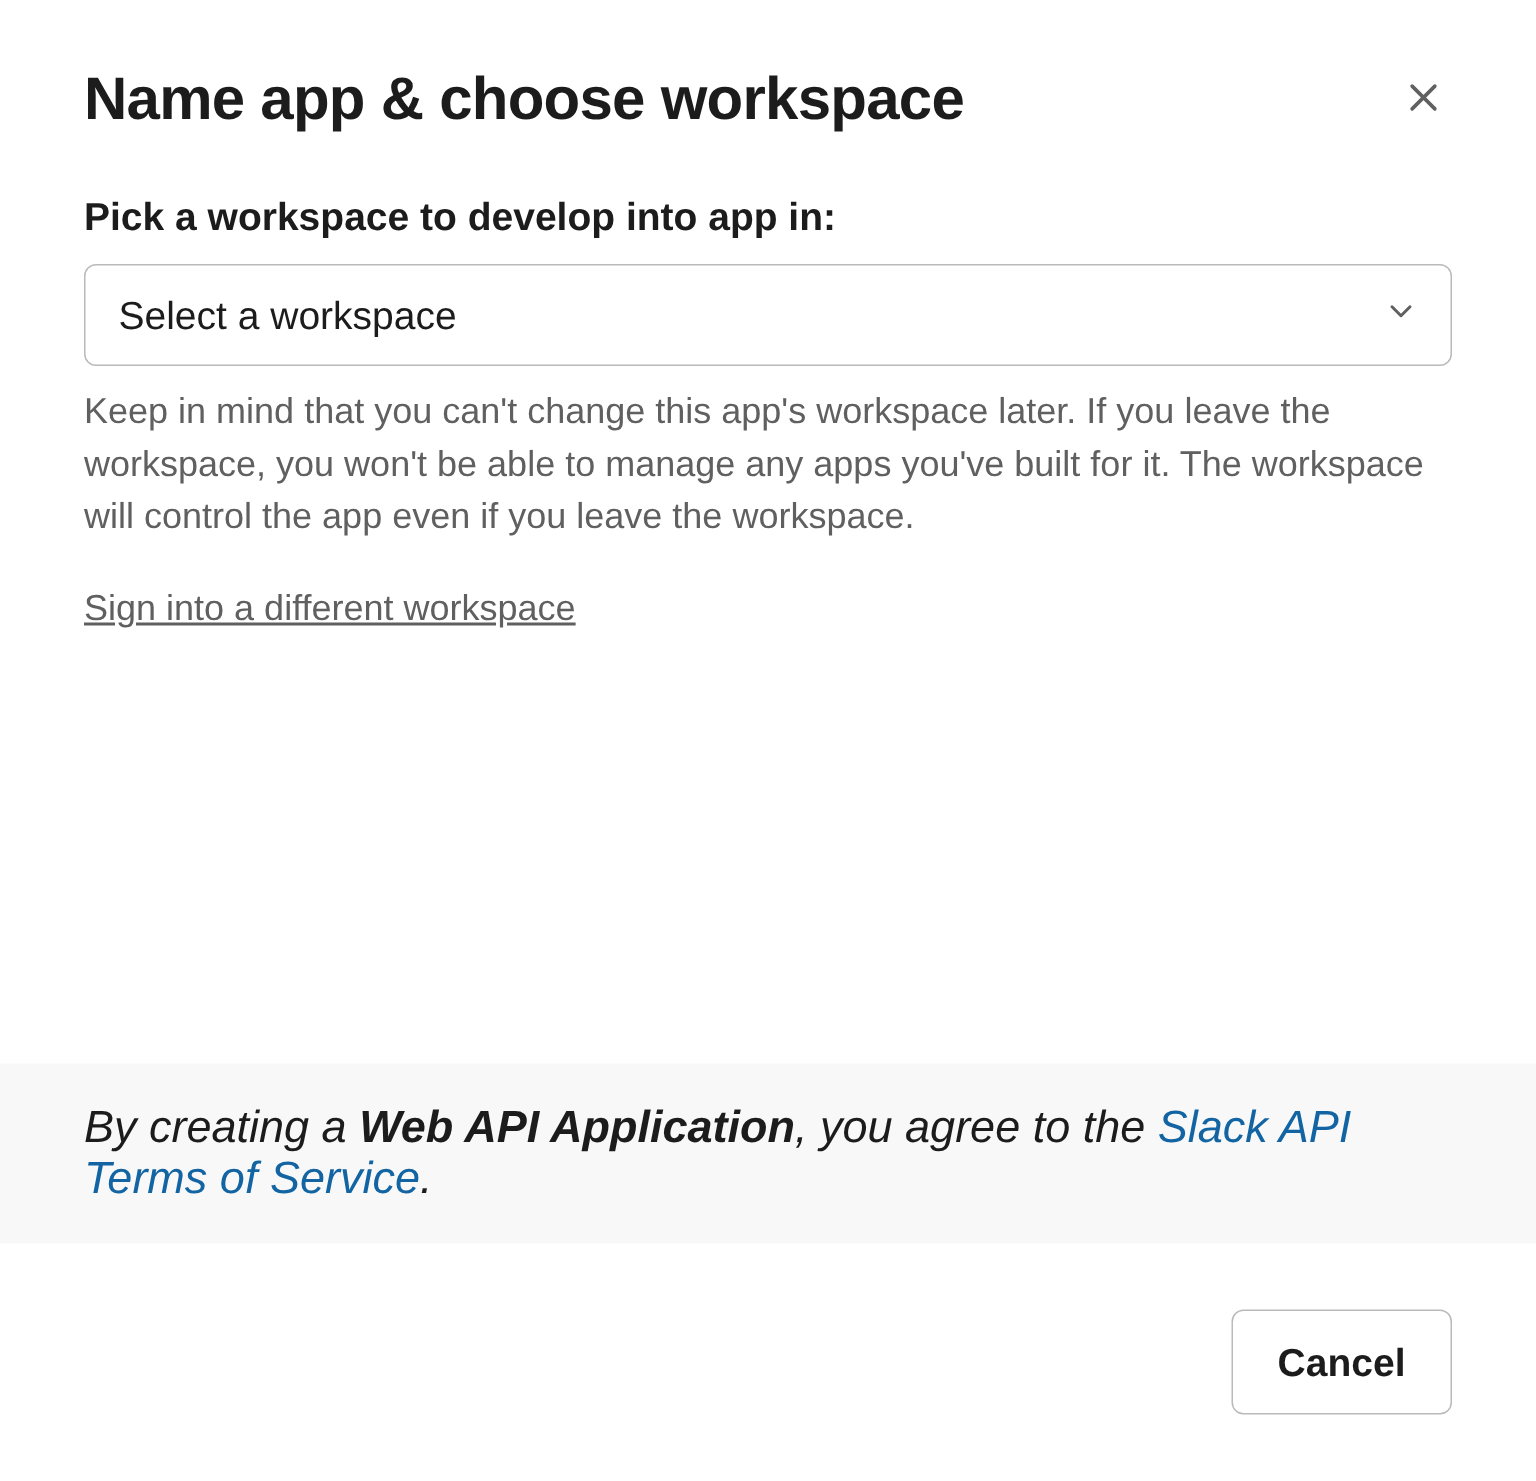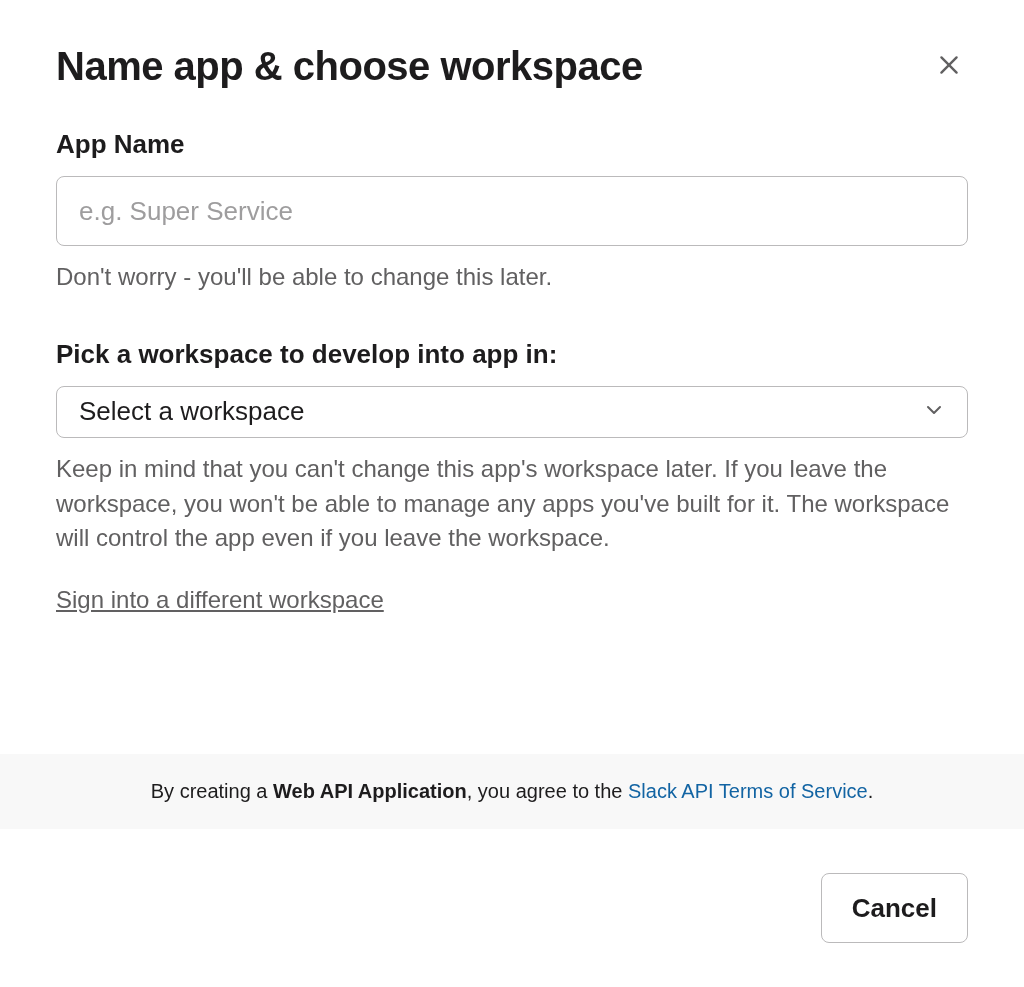--- a/index.html
+++ b/index.html
@@ -82,21 +82,21 @@
       color: #616061;
       margin-top: 14px;
       line-height: 1.45;
     }
     .select-wrapper {
       position: relative;
       width: 100%;
     }
     .select-input {
       width: 100%;
-      height: 52px;
+      height: 68px;
       border: 1px solid #bbbabb;
       border-radius: 8px;
       padding: 0 56px 0 22px;
       font-size: 26px;
       color: #1d1c1d;
       font-family: inherit;
       background: #fff;
       appearance: none;
       -webkit-appearance: none;
       cursor: pointer;
@@ -124,24 +124,25 @@
       background: none;
       border: none;
       font-family: inherit;
       padding: 0;
       margin-top: 30px;
       display: inline-block;
     }
     .terms-bar {
       background: #f8f8f8;
       padding: 26px 56px;
-      text-align: center;
-      font-size: 20px;
+      text-align: left;
+      font-size: 30px;
       color: #1d1c1d;
       margin-top: 48px;
+      font-style: italic;
     }
     .terms-bar strong {
       font-weight: 700;
     }
     .terms-link {
       color: #1264a3;
       text-decoration: none;
       cursor: pointer;
     }
     .modal-footer {
@@ -183,25 +184,20 @@
       <span>
         <svg viewBox="0 0 24 24" fill="none" stroke="currentColor" stroke-width="2.2" stroke-linecap="round">
           <line x1="5" y1="5" x2="19" y2="19"></line>
           <line x1="19" y1="5" x2="5" y2="19"></line>
         </svg>
       </span>
     </button>
   </div>
 
   <div class="modal-body">
-    <div class="field-group">
-      <label class="field-label">App Name</label>
-      <input type="text" class="text-input" placeholder="e.g. Super Service" style="">
-      <p class="helper-text">Don't worry - you'll be able to change this later.</p>
-    </div>
 
     <div class="field-group">
       <label class="field-label">Pick a workspace to develop into app in:</label>
       <div class="select-wrapper">
         <button class="select-input">
           <span>Select a workspace</span>
         </button>
         <span class="select-chevron">
           <svg viewBox="0 0 24 24" fill="none" stroke="currentColor" stroke-width="2" stroke-linecap="round" stroke-linejoin="round">
             <polyline points="6 9 12 15 18 9"></polyline>

